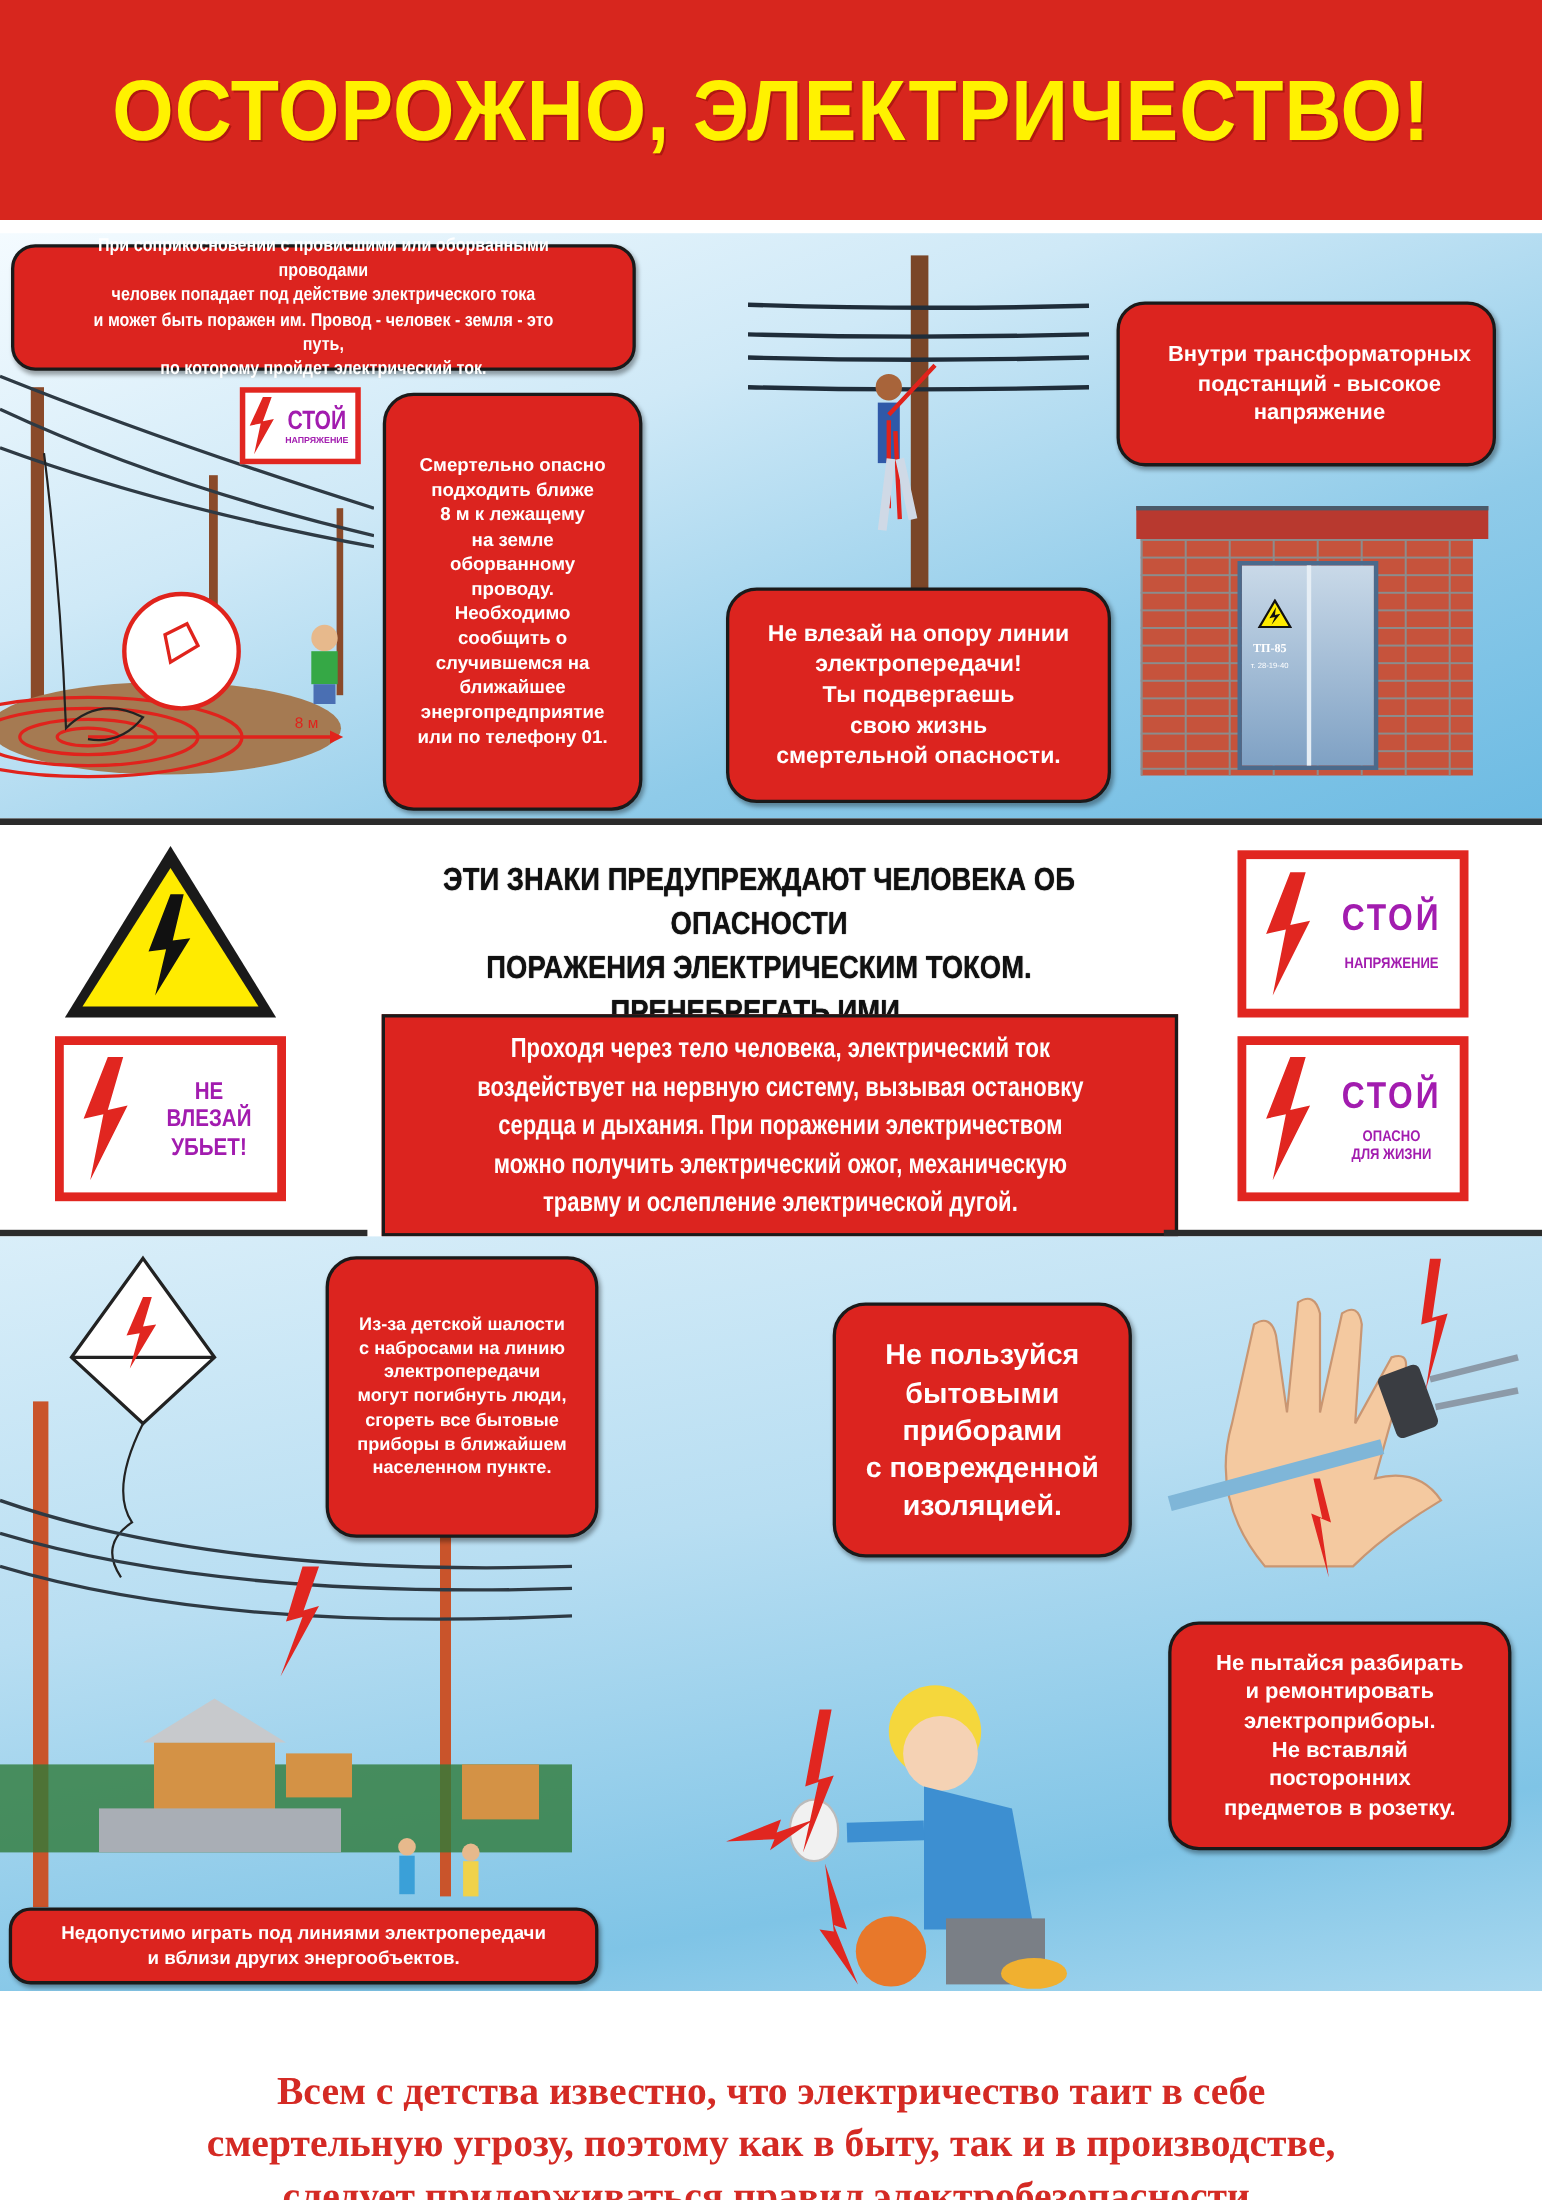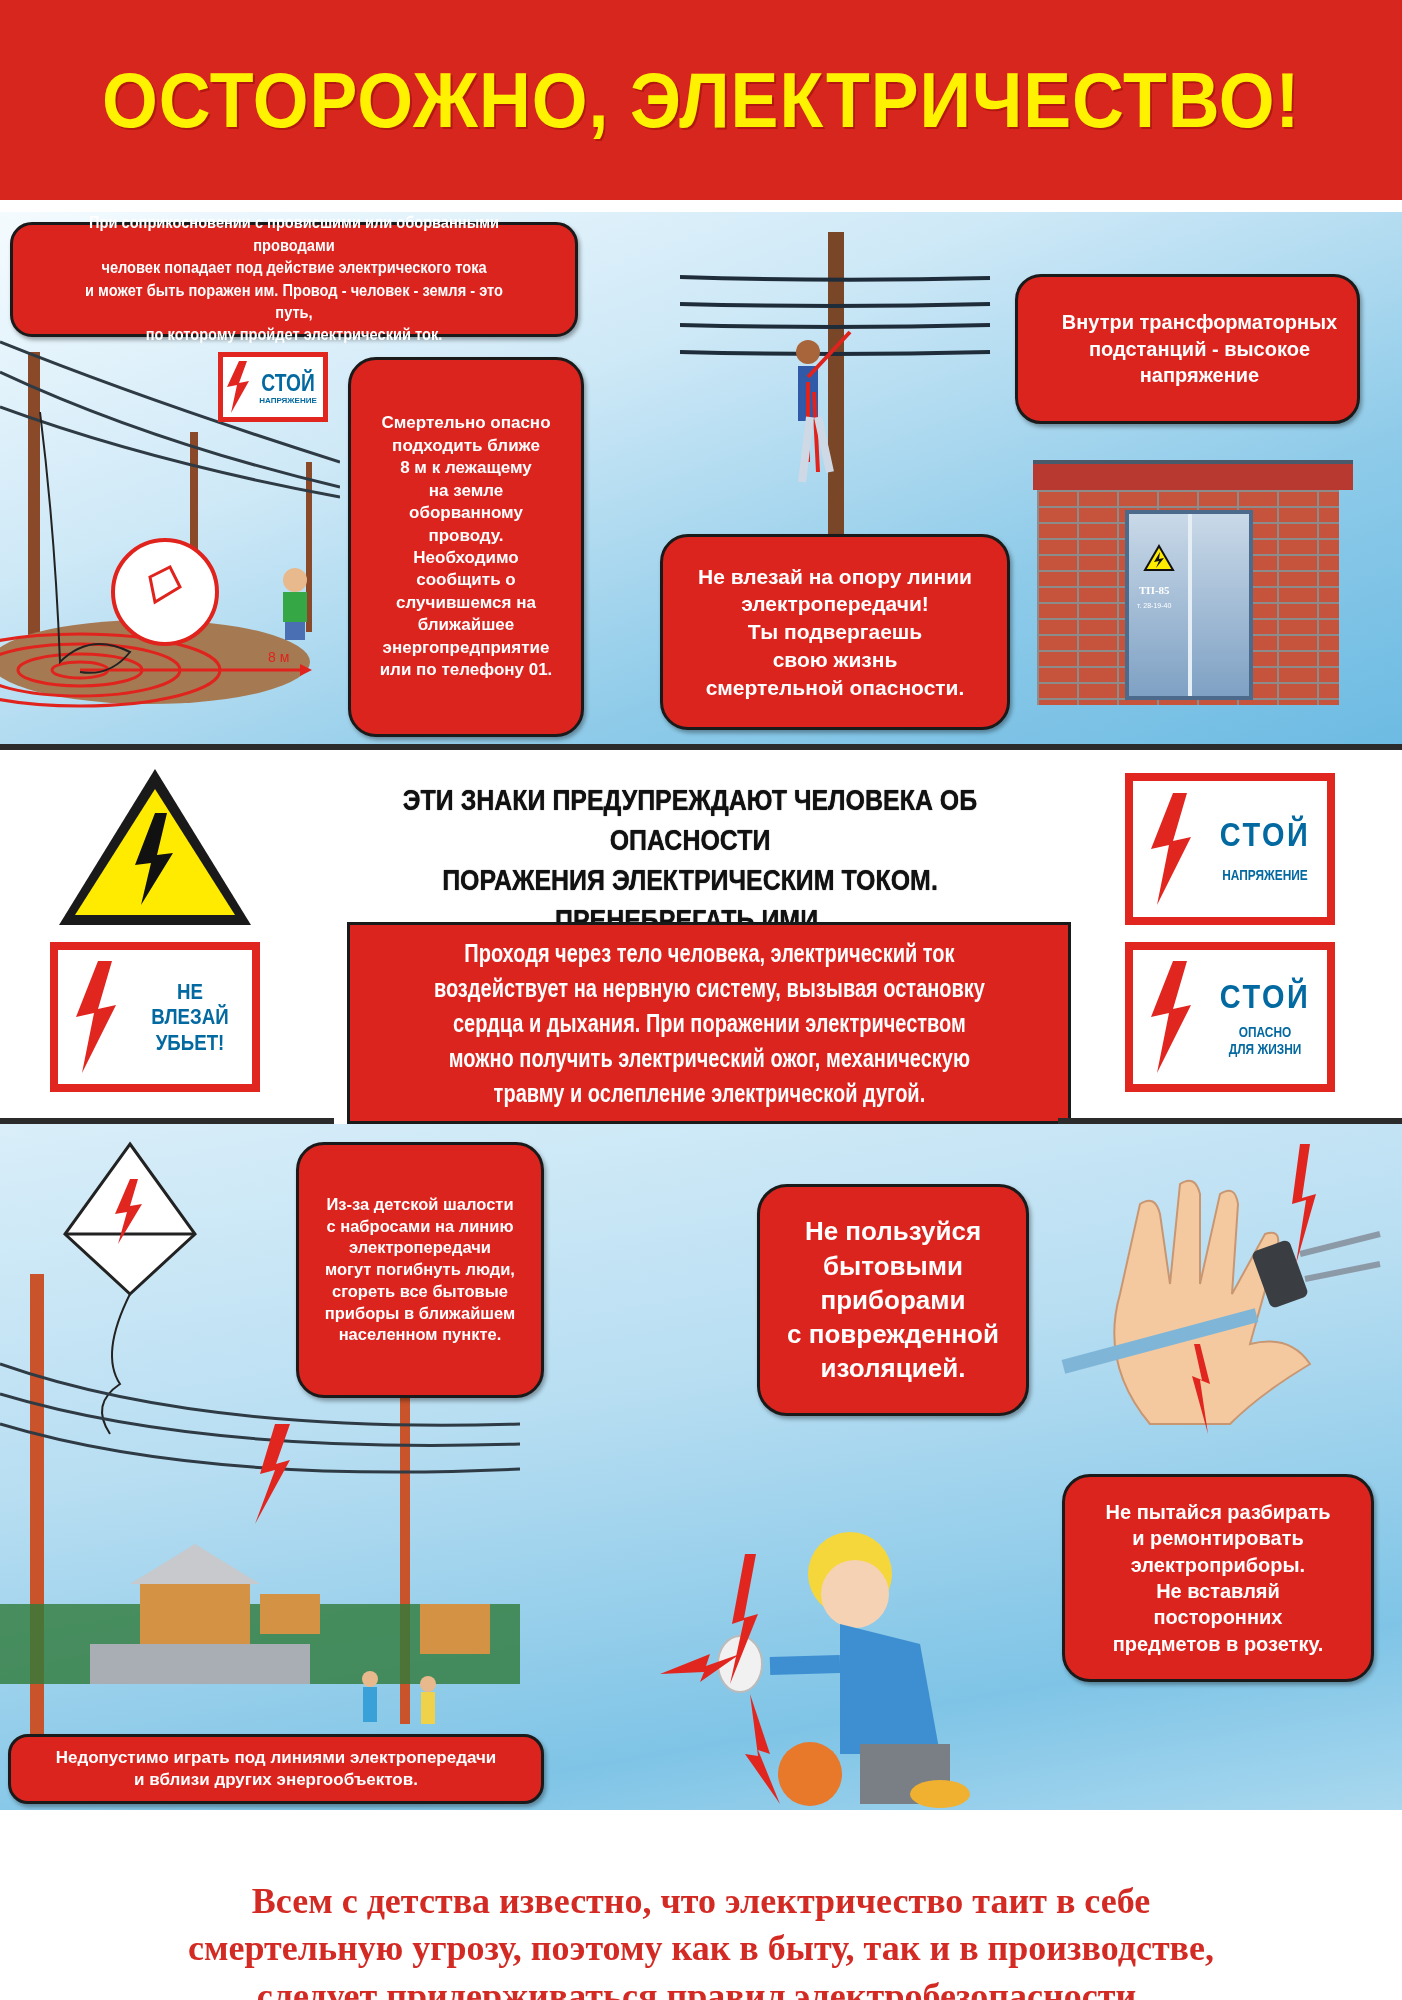--- a/index.html
+++ b/index.html
@@ -35,21 +35,21 @@
     box-shadow: 2px 3px 4px rgba(0,0,0,0.35); padding: 8px 14px;
     white-space: pre-line;
   }
   .bubble.condensed span { display: inline-block; transform: scaleX(0.86); }
 
   .sign-rect {
     position: absolute; background: #fff; border: 8px solid #e12620;
     display: flex; align-items: center;
   }
   .sign-rect .bolt { flex: 0 0 auto; }
-  .sign-rect .sign-text { flex: 1; text-align: center; color: #0369a1; font-weight: bold; line-height: 1.15; }
+  .sign-rect .sign-text { flex: 1; text-align: center; color: #a21caf; font-weight: bold; line-height: 1.15; }
   .sign-rect .big { font-size: 34px; letter-spacing: 3px; display: block; transform: scaleX(0.85); }
   .sign-rect .small { font-size: 14px; display: block; transform: scaleX(0.85); }
   .sign-rect .mid { font-size: 20px; display: block; transform: scaleX(0.85); }
 
   .warn-heading {
     position: absolute; left: 300px; top: 780px; width: 780px; text-align: center;
     font-size: 29px; font-weight: bold; color: #111; line-height: 1.38;
     transform: scaleX(0.86); transform-origin: center;
     text-shadow: 0 0 1px #000;
   }

